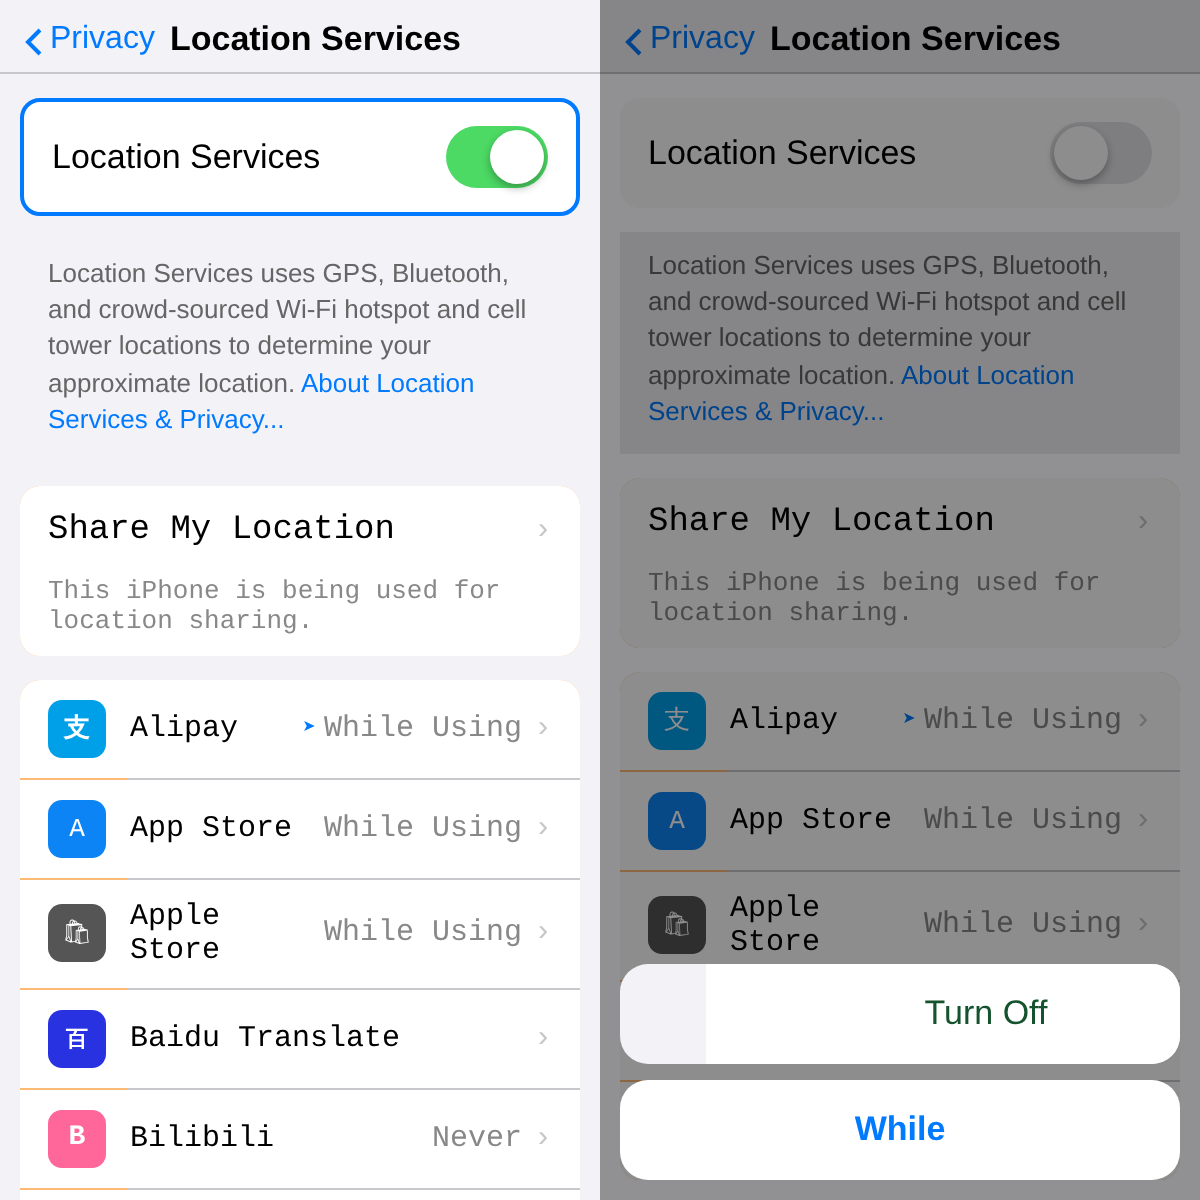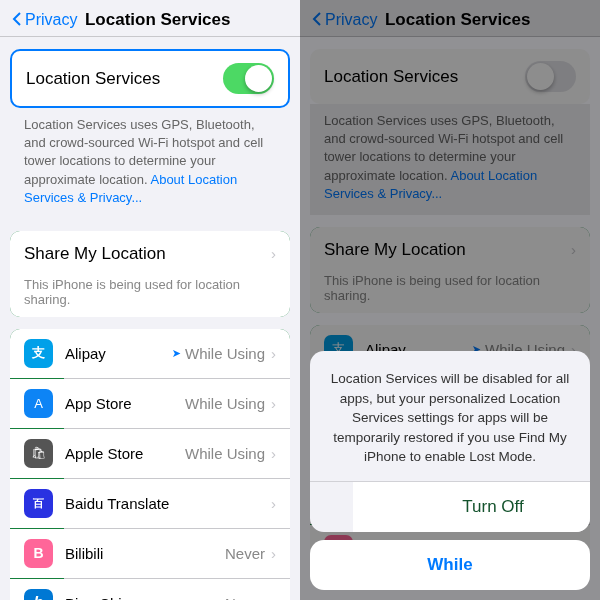--- a/index.html
+++ b/index.html
@@ -26,21 +26,21 @@
       background: #f2f2f7;
       display: flex;
       align-items: center;
       padding: 10px 12px 6px;
       border-bottom: 1px solid #c8c8cc;
     }
     .nav-back {
       color: #007aff;
       font-size: 16px;
       display: flex;
-      align-items: flex-start;
+      align-items: flex-end;
       gap: 3px;
     }
     .nav-back svg { width: 10px; height: 16px; }
     .nav-title {
       flex: 1;
       text-align: center;
       font-weight: 600;
       font-size: 17px;
       color: #000;
       margin-right: 50px;
@@ -82,21 +82,21 @@
       right: 2px;
       box-shadow: 0 2px 4px rgba(0,0,0,0.3);
     }
 
     .description-text {
       font-size: 13px;
       color: #666;
       padding: 8px 14px 12px;
       line-height: 1.4;
       background: #f2f2f7;
-      margin: 0 10px;
+      margin: 12px 10px;
     }
     .description-text a {
       color: #007aff;
       text-decoration: none;
     }
 
     .share-row {
       display: flex;
       align-items: center;
       padding: 13px 14px;
@@ -250,24 +250,25 @@
       width: 27px;
       height: 27px;
       background: #fff;
       border-radius: 50%;
       top: 2px;
       left: 2px;
       box-shadow: 0 2px 4px rgba(0,0,0,0.3);
     }
 
     .section-group {
-      background: #15803d;
+      background: #fdba74;
       border-radius: 10px;
       margin: 12px 10px 0;
       overflow: hidden;
+      font-family: Liberation Mono, monospace;
     }
 
     
     .content-scroll::-webkit-scrollbar,
     .right-content::-webkit-scrollbar { display: none; }
   </style>
 </head>
 <body>
 
 <div class="left-panel">
@@ -423,18 +424,17 @@
         <span class="app-name">Bilibili</span>
         <span class="app-status">Never</span>
         <span class="chevron">›</span>
       </div>
     </div>
     <div style="height:200px;"></div>
   </div>
 
   <div class="dialog-overlay">
     <div class="dialog-box">
-      <div class="dialog-message">Location Services will be disabled for all apps, but your personalized Location Services settings for apps will be temporarily restored if you use Find My iPhone to enable Lost Mode.</div>
       <button class="dialog-turn-off">Turn Off</button>
     </div>
     <button class="dialog-cancel">While</button>
   </div>
 </div>
 
 </body></html>

